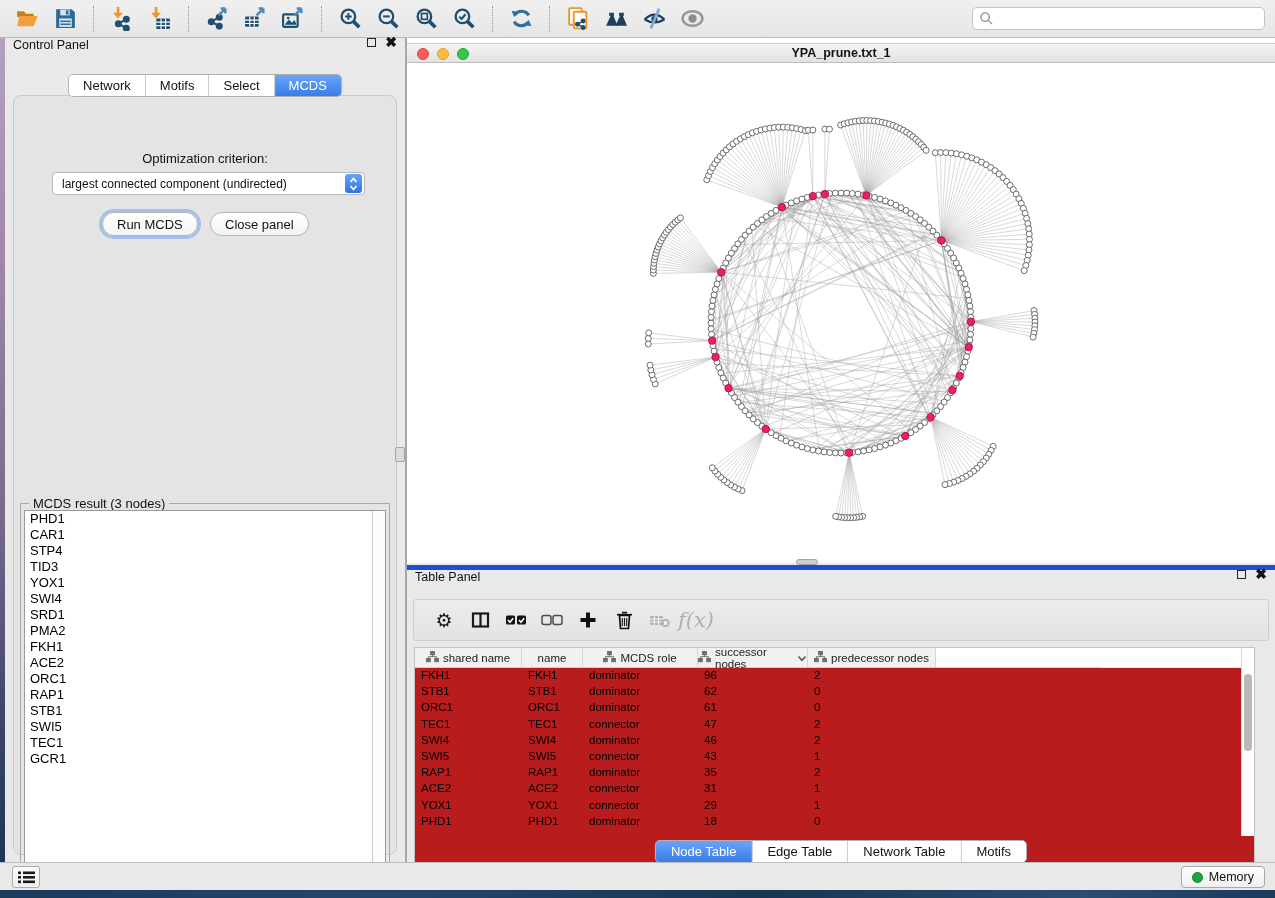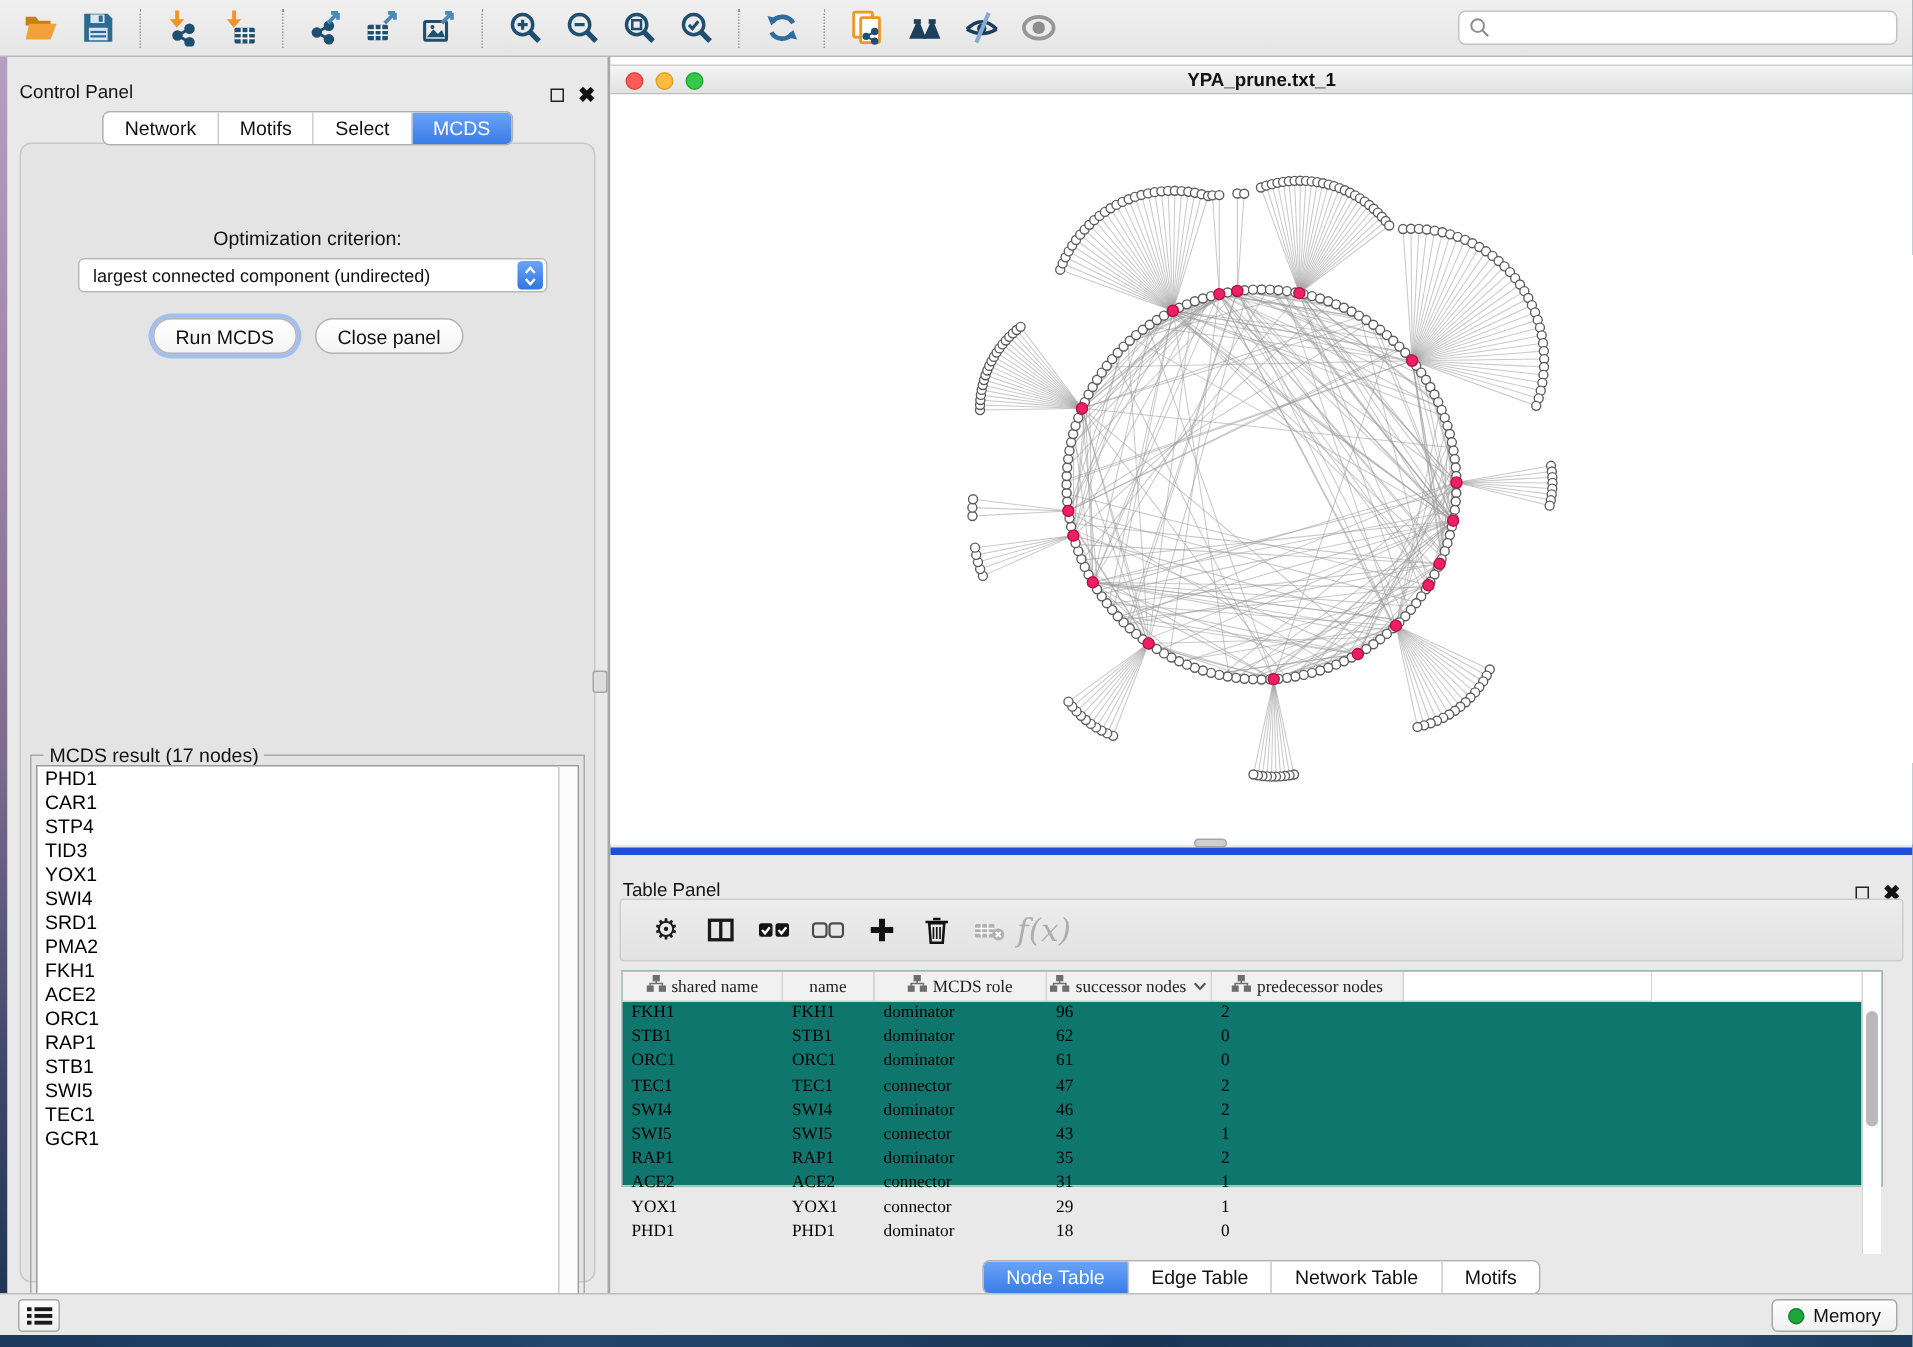--- a/index.html
+++ b/index.html
@@ -20,21 +20,21 @@
   .searchbox input { border:none; outline:none; flex:1; font-size:12px; font-family:"Liberation Sans",sans-serif; background:transparent; }
 
   
   .left-strip { position:absolute; left:0; top:38px; width:5px; height:852px;
     background:linear-gradient(#b59fc2 0%, #a188a8 25%, #7c6b8e 55%, #3d4668 80%, #1c3350 100%); }
   .bottom-strip { position:absolute; left:0; top:890px; width:1275px; height:8px;
     background:linear-gradient(90deg,#1b3a5c,#24466b 30%,#1a3554 60%,#2a4d72 85%,#1b3a5c); }
 
   
   .control-panel { position:absolute; left:5px; top:38px; width:400px; height:824px; background:#e9e9e9; }
-  .panel-header { position:absolute; left:0; top:0; width:100%; height:30px; display:flex; align-items:flex-end; padding:0 8px; }
+  .panel-header { position:absolute; left:0; top:0; width:100%; height:30px; display:flex; align-items:flex-start; padding:0 8px; }
   .panel-title { font-size:12.5px; color:#111; }
   .panel-header-icons { margin-left:auto; display:flex; align-items:center; gap:9px; }
   .float-icon { width:9px; height:9px; border:1.6px solid #222; display:inline-block; }
   .close-icon { font-size:14px; font-weight:bold; color:#111; line-height:9px; }
 
   .cp-tabs { position:absolute; left:50%; transform:translateX(-50%); top:36px; z-index:3;
     display:inline-flex; background:#fff; border:1px solid #b0b0b0; border-radius:5px; overflow:hidden; }
   .cp-tab { padding:3px 14px; font-size:13px; color:#111; border-right:1px solid #c6c6c6; background:#fff; cursor:default; }
   .cp-tab:last-child { border-right:none; }
   .cp-tab.active { background:linear-gradient(#6aa3f8,#3a7de8); color:#fff; }
@@ -80,21 +80,21 @@
   .net-canvas { position:absolute; left:0; top:25px; width:868px; height:500px; background:#fff; }
 
   
   .table-panel { position:absolute; left:407px; top:565px; width:868px; height:297px; background:#e9e9e9; border-top:5px solid #1d4ed8; }
   .tp-toolbar { position:absolute; left:6px; top:29px; width:856px; height:42px; background:linear-gradient(#ececec,#e3e3e3);
     border:1px solid #cdcdcd; border-radius:3px; display:flex; align-items:center; padding-left:12px; }
   .tp-btn { width:36px; height:34px; display:flex; align-items:center; justify-content:center; }
   .gear-glyph { font-size:19px; color:#1a1a1a; line-height:1; }
   .fx-glyph { font-family:"DejaVu Serif", serif; font-style:italic; font-size:21px; color:#a9a9a9; }
 
-  .ntable { position:absolute; left:7px; top:77px; width:841px; height:144px; background:#0f766e; border:1px solid #c2c2c2;font-family:Liberation Serif, serif; }
+  .ntable { position:absolute; left:7px; top:77px; width:841px; height:216px; background:#b91c1c; border:1px solid #c2c2c2; }
   .ntable-header { display:flex; height:20px; font-size:11.5px; color:#222; }
   .th-cell { display:flex; align-items:center; justify-content:center; gap:4px; background:#f1f1f1;
     border-right:1px solid #d6d6d6; border-bottom:1px solid #cfcfcf; position:relative; }
   .th-cell.white { background:#fff; border-right:none; }
   .ntable-body { position:relative; }
   .tr-row { display:flex; height:16.2px; font-size:11.5px; color:#000; }
   .td-cell { padding:1px 6px 0 6px; white-space:nowrap; overflow:hidden; }
   .td-cell.num { }
   .table-scroll { position:absolute; right:0; top:0; width:13px; height:188px; background:#fff; border-left:1px solid #d9d9d9; }
   .table-thumb { position:absolute; left:2px; top:26px; width:8px; height:77px; background:#b9b9b9; border-radius:4px; }
@@ -300,21 +300,21 @@
           <svg width="9" height="14" viewBox="0 0 9 14">
             <path d="M1.5 5 L4.5 1.5 L7.5 5" fill="none" stroke="#fff" stroke-width="1.6"></path>
             <path d="M1.5 9 L4.5 12.5 L7.5 9" fill="none" stroke="#fff" stroke-width="1.6"></path>
           </svg>
         </span>
       </div>
       <button class="btn focusring" style="left:88px; top:116px;">Run MCDS</button>
       <button class="btn" style="left:196px; top:116px;">Close panel</button>
 
       <div class="groupbox">
-        <span class="groupbox-legend">MCDS result (17 nodes)</span>
+        <span class="groupbox-legend">MCDS result (3 nodes)</span>
         <div class="mcds-list" id="mcds-list">
           <div class="mcds-scroll"></div>
         <div class="mcds-item">PHD1</div>
             <div class="mcds-item">CAR1</div>
             <div class="mcds-item">STP4</div>
             <div class="mcds-item">TID3</div>
             <div class="mcds-item">YOX1</div>
             <div class="mcds-item">SWI4</div>
             <div class="mcds-item">SRD1</div>
             <div class="mcds-item">PMA2</div>

